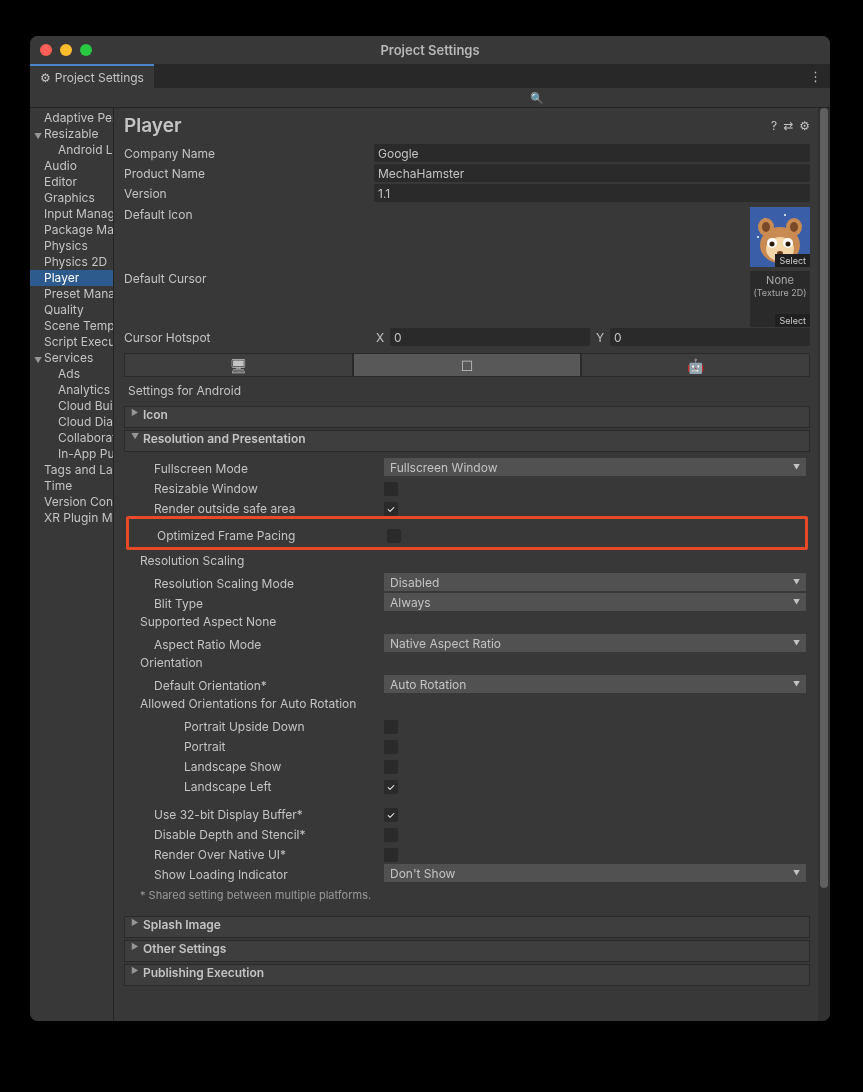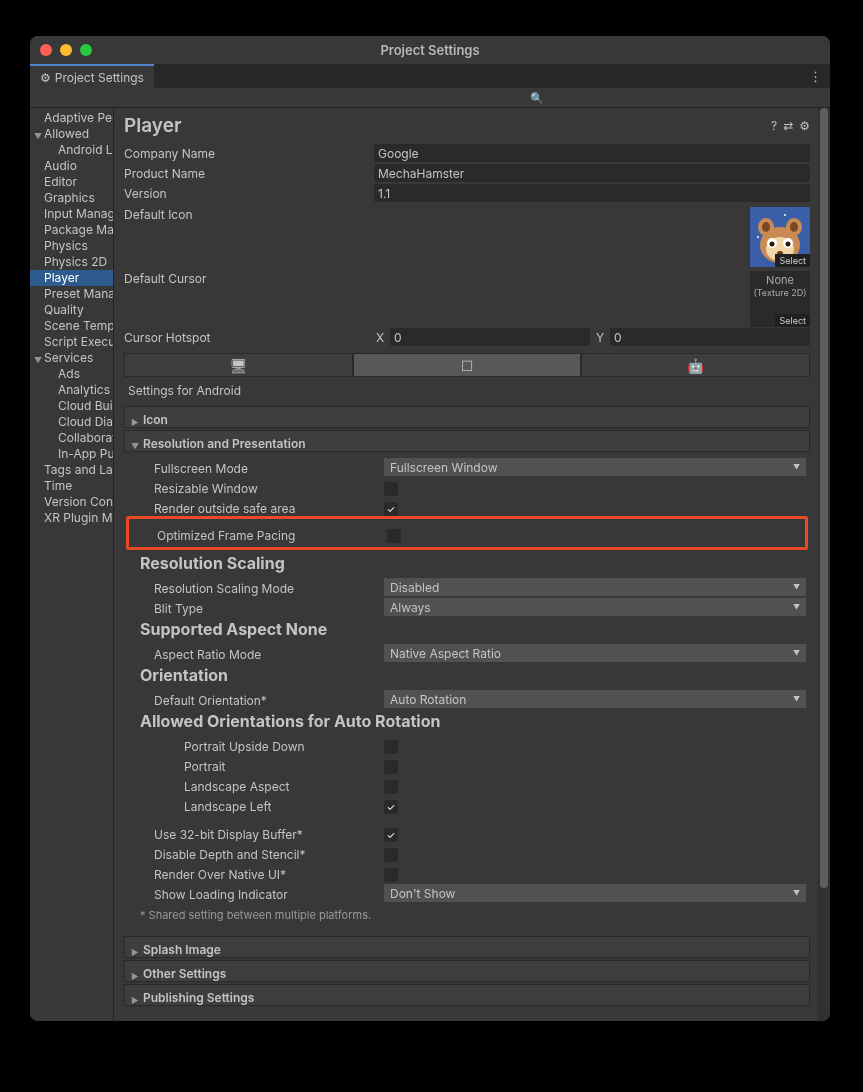--- a/index.html
+++ b/index.html
@@ -194,41 +194,41 @@
   .plat-tab.active { background: #585858; }
   .subtitle {
     font-size: 12px;
     padding: 6px 4px;
   }
   .section-bar {
     background: #3e3e3e;
     border: 1px solid #2a2a2a;
     height: 22px;
     display: flex;
-    align-items: flex-end;
+    align-items: flex-start;
     padding-left: 18px;
     font-size: 12px;
     font-weight: 600;
     position: relative;
     margin-top: 2px;
   }
   .section-bar::before {
     content: "▶";
     font-size: 8px;
     position: absolute;
     left: 6px;
     color: #969696;
   }
   .section-bar.open::before { content: "▼"; }
   .section-body {
     padding: 4px 4px 6px 4px;
   }
   .section-label {
-    font-size: 16px;
-    font-weight: 700;
+    font-size: 12px;
+    font-weight: 400;
     padding: 3px 0 3px 12px;
   }
   .section-row {
     display: flex;
     align-items: flex-end;
     height: 20px;
     font-size: 12px;
   }
   .section-row .label { width: 256px; flex-shrink: 0; padding-left: 26px; }
   .section-row .label.indent2 { padding-left: 56px; }
@@ -299,21 +299,21 @@
   </div>
 
   <div class="searchbar">
     <span class="mag">🔍</span>
   </div>
 
   <div class="content">
 
     <div class="sidebar" id="sidebar">
         <div class="side-item">Adaptive Performance</div>
-        <div class="side-item hascaret">Allowed</div>
+        <div class="side-item hascaret">Resizable</div>
         <div class="side-item indent1">Android Logcat Settings</div>
         <div class="side-item">Audio</div>
         <div class="side-item">Editor</div>
         <div class="side-item">Graphics</div>
         <div class="side-item">Input Manager</div>
         <div class="side-item">Package Manager</div>
         <div class="side-item">Physics</div>
         <div class="side-item">Physics 2D</div>
         <div class="side-item selected">Player</div>
         <div class="side-item">Preset Manager</div>
@@ -480,21 +480,21 @@
           <div class="section-label">Allowed Orientations for Auto Rotation</div>
           <div class="section-row">
             <div class="label indent2">Portrait Upside Down</div>
             <div class="checkbox"></div>
           </div>
           <div class="section-row">
             <div class="label indent2">Portrait</div>
             <div class="checkbox"></div>
           </div>
           <div class="section-row">
-            <div class="label indent2">Landscape Aspect</div>
+            <div class="label indent2">Landscape Show</div>
             <div class="checkbox"></div>
           </div>
           <div class="section-row">
             <div class="label indent2">Landscape Left</div>
             <div class="checkbox checked"></div>
           </div>
 
           <div style="height:8px"></div>
 
           <div class="section-row">
@@ -519,21 +519,21 @@
           <div class="footnote">* Shared setting between multiple platforms.</div>
         </div>
 
         <div class="section-bar">
           <span>Splash Image</span>
         </div>
         <div class="section-bar">
           <span>Other Settings</span>
         </div>
         <div class="section-bar">
-          <span>Publishing Settings</span>
+          <span>Publishing Execution</span>
         </div>
 
       </div>
       <div class="scrollbar">
         <div class="scrollbar-thumb"></div>
       </div>
     </div>
 
   </div>
 </div>

